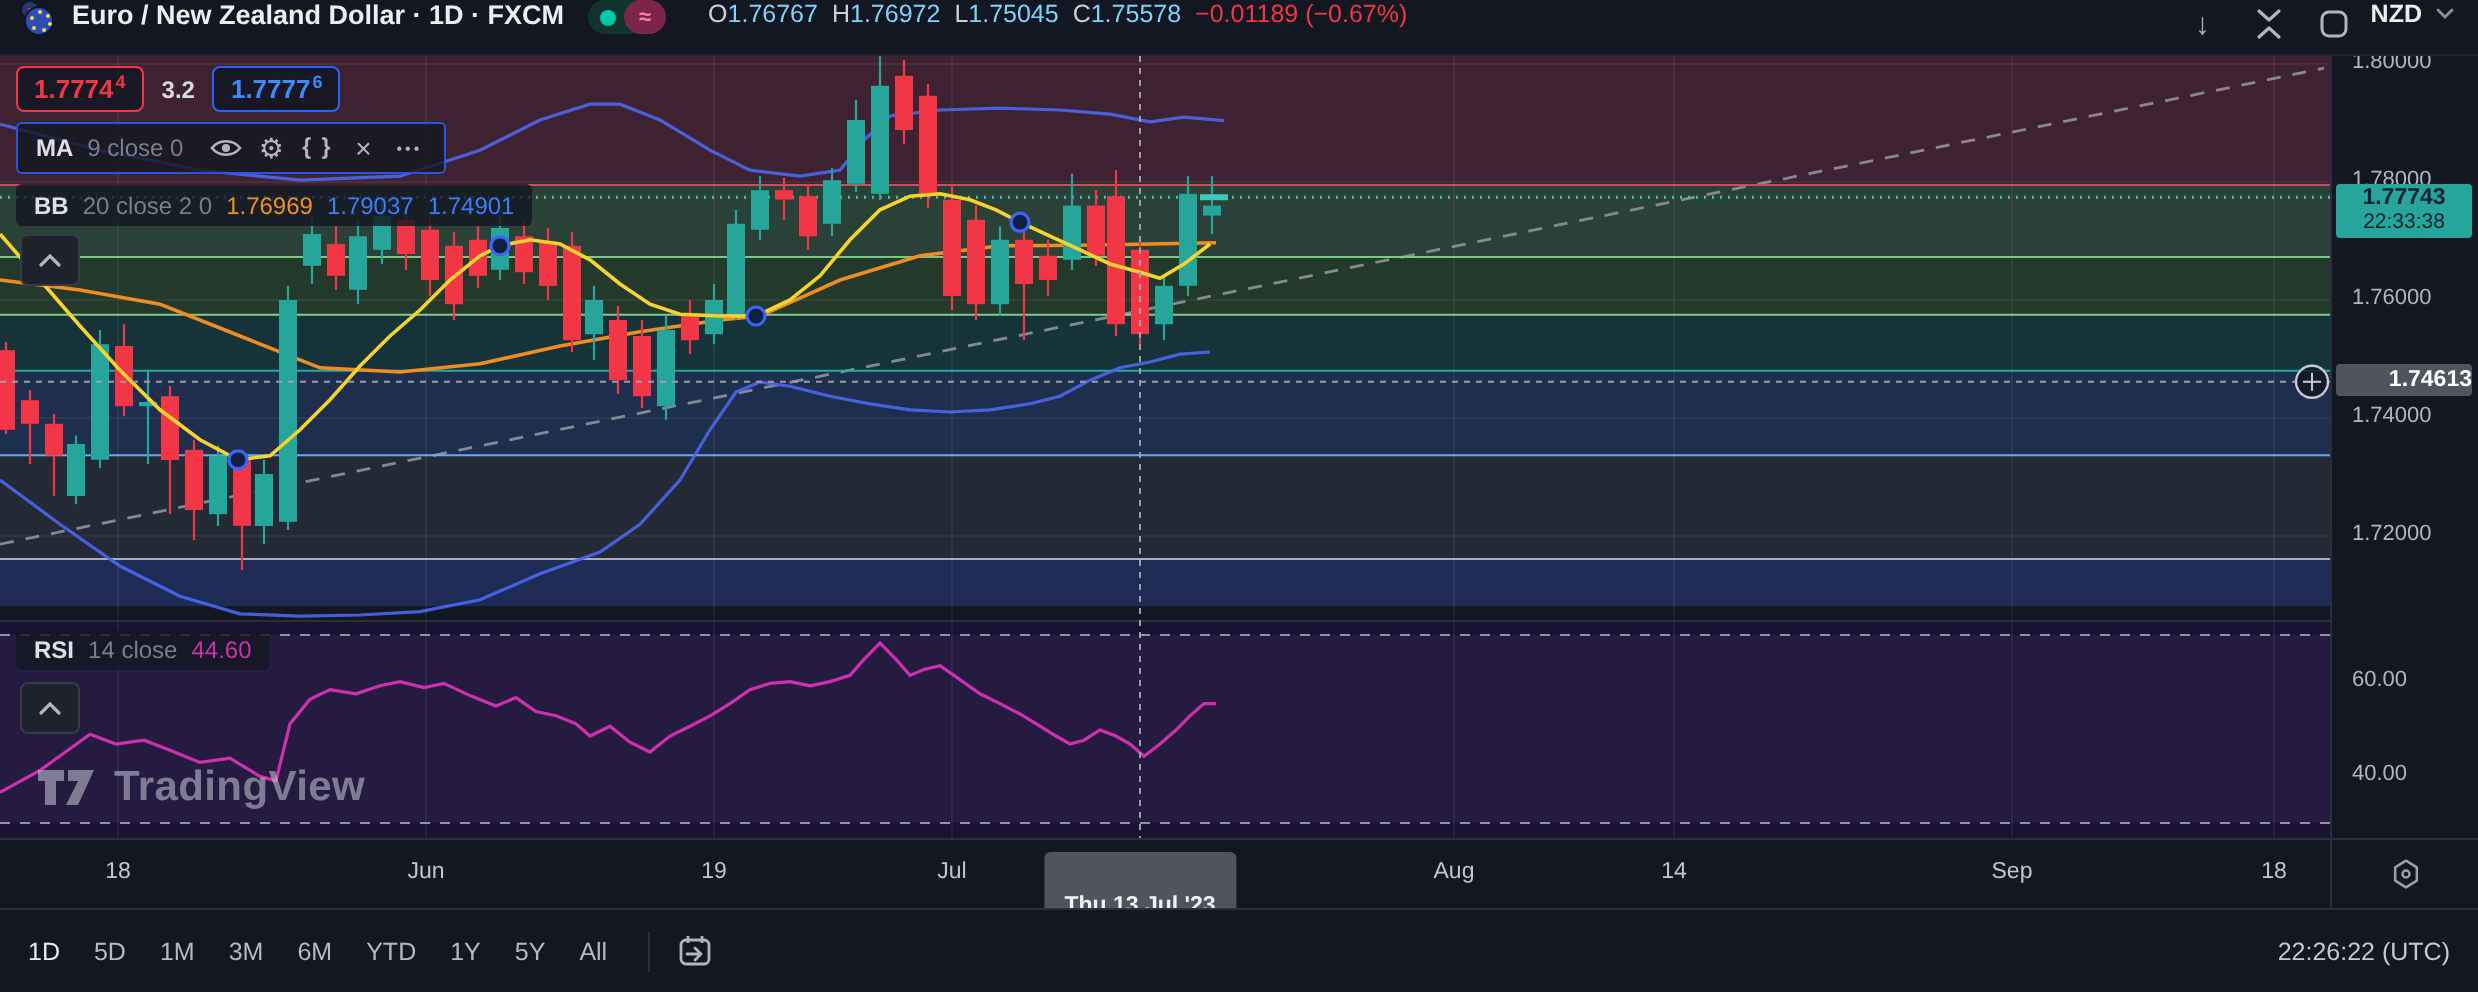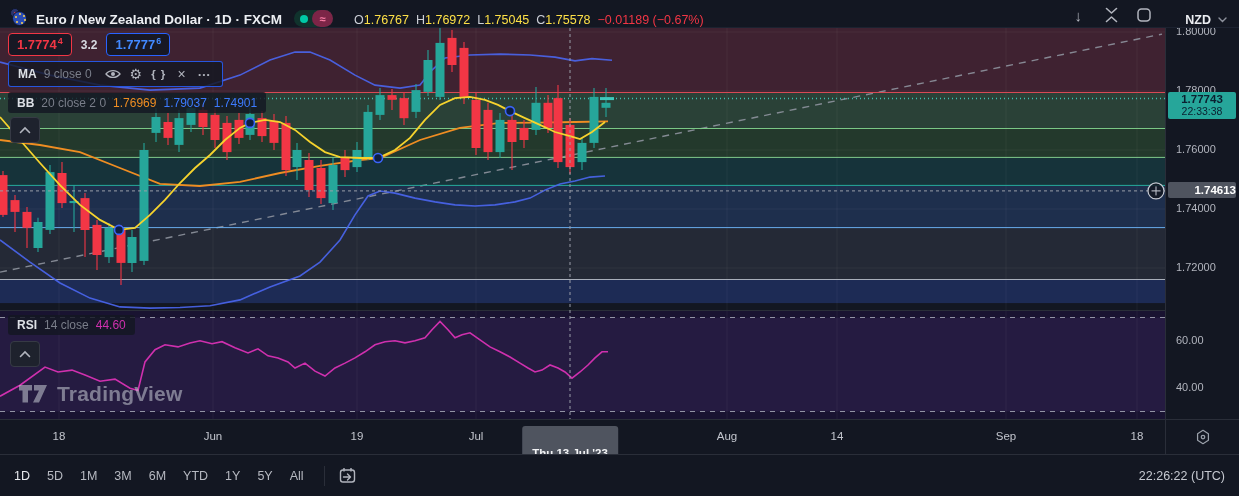--- a/index.html
+++ b/index.html
@@ -1,36 +1,36 @@
 <!DOCTYPE html>
 <html><head>
 <meta charset="utf-8">
 <style>
   *{box-sizing:border-box;margin:0;padding:0}
   body{margin:0;background:#0d1017;font-family:"Liberation Sans","DejaVu Sans",sans-serif}
   #app{position:relative;width:1239px;height:496px;background:#131722;color:#d1d4dc;overflow:hidden;font-family:"Liberation Sans","DejaVu Sans",sans-serif}
 
   
-  .hdr{position:absolute;top:0;left:0;right:0;height:28px;display:flex;align-items:flex-end;padding:0 8px;background:#131722;border-bottom:1px solid #1c2230;z-index:40}
+  .hdr{position:absolute;top:0;left:0;right:0;height:28px;display:flex;align-items:flex-start;padding:0 8px;background:#131722;border-bottom:1px solid #1c2230;z-index:40}
   .flag{width:19px;height:19px;position:relative;margin:0 7px 0 2px;flex:none}
   .flag .eu{position:absolute;left:2px;top:3px;width:15px;height:15px;border-radius:50%;background:#2b4db5;border:1px solid #0e1526}
   .flag .eu i{position:absolute;width:2px;height:2px;border-radius:50%;background:#ffd34d}
   .flag .nz{position:absolute;left:0;top:0;width:10px;height:10px;border-radius:50%;background:#2a3470;border:1px solid #0e1526}
   .flag .nz i{position:absolute;left:3px;top:3px;width:3px;height:3px;background:#c23a4b}
   .ttl{font-size:13.5px;font-weight:700;color:#eceef2;white-space:nowrap}
   .pill{margin-left:12px;width:39px;height:17px;border-radius:9px;background:#10332d;position:relative;display:flex;align-items:center;flex:none;cursor:pointer}
   .pill .dot{width:8px;height:8px;border-radius:50%;background:#00c9a7;margin-left:6px}
   .pill .approx{position:absolute;right:0;width:21px;height:17px;border-radius:9px;background:#7c2547;color:#ff7fa8;font-size:11px;font-weight:700;display:flex;align-items:center;justify-content:center}
   .ohlc{margin-left:14px;font-size:12.5px;white-space:nowrap}
   .olabel{color:#cdd0d8;margin-left:7px}
-  .oval{color:#fde047}
+  .oval{color:#7dd3fc}
   .ochange{color:#f23645;margin-left:7px}
   .hsp{flex:1}
   .hbtn{width:26px;height:24px;display:flex;align-items:center;justify-content:center;color:#b2b5be;margin-left:7px;font-size:15px;cursor:pointer;border-radius:4px}
-  .cur{margin:0 4px 0 28px;display:flex;align-items:center;gap:7px;font-size:12.5px;font-weight:700;color:#eceef2;cursor:pointer}
+  .cur{margin:0 4px 0 5px;display:flex;align-items:center;gap:7px;font-size:12.5px;font-weight:700;color:#eceef2;cursor:pointer}
 
   
   #chart-wrap{position:absolute;top:28px;left:0;width:981px;height:391px}
   #chart-svg{display:block}
 
   .l-row1{position:absolute;top:5px;left:8px;display:flex;align-items:center;gap:9px;z-index:10}
   .pbox{height:23px;padding:0 8px;display:flex;align-items:center;border-radius:4px;background:rgba(19,23,34,.88);font-weight:700;font-size:13px;cursor:pointer}
   .pbox.red{border:1.5px solid #f23645;color:#f23645}
   .pbox.blue{border:1.5px solid #2962ff;color:#4289ff}
   .pbox .sup{font-size:9px;position:relative;top:-4px;margin-left:1px}

